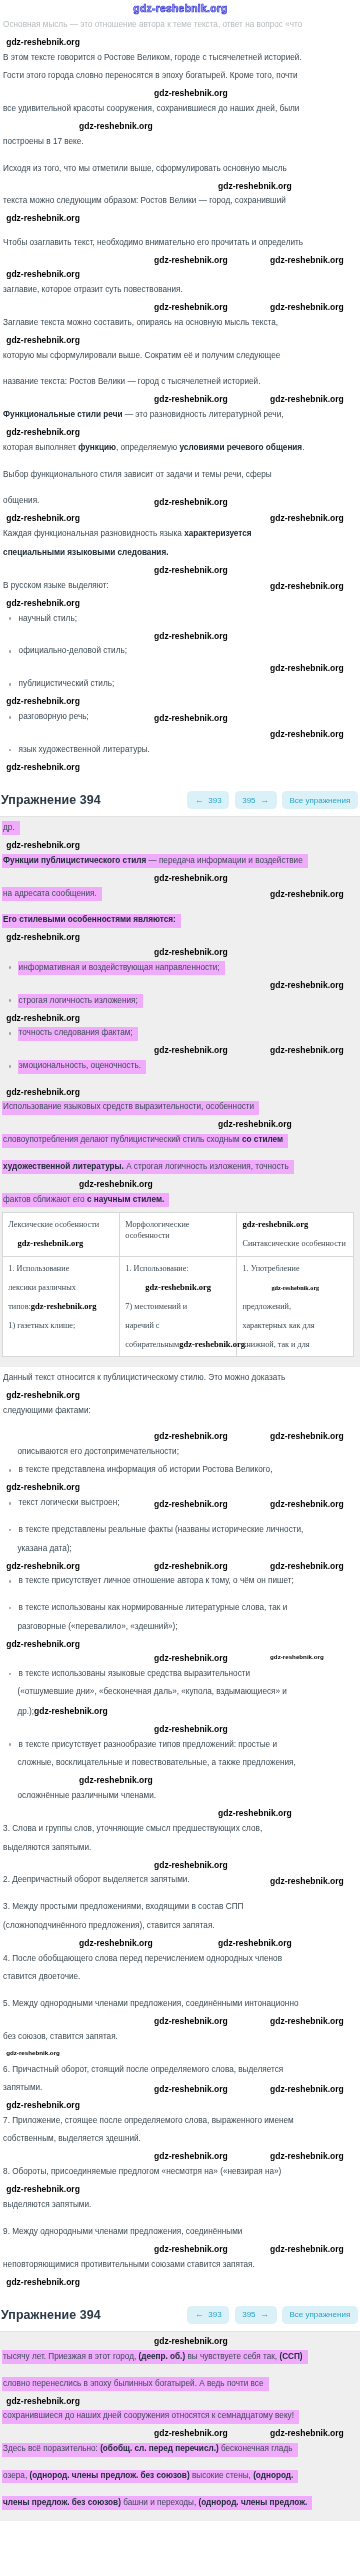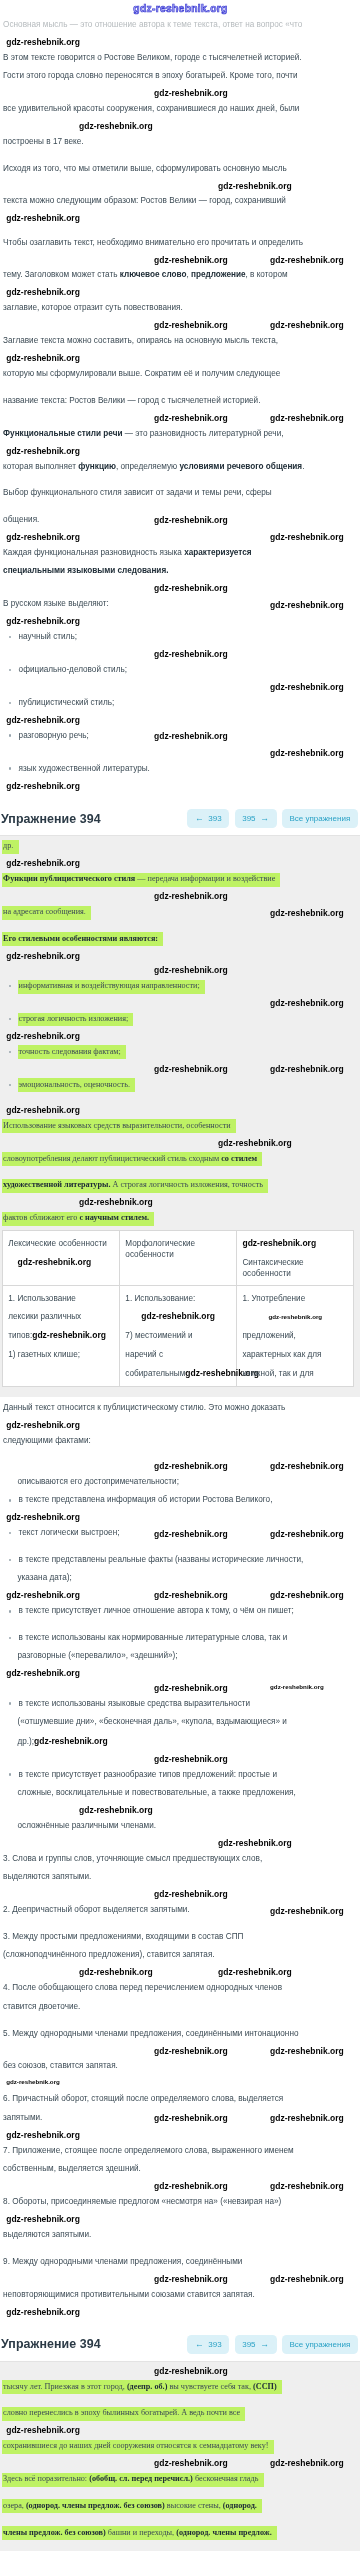--- a/index.html
+++ b/index.html
@@ -4,42 +4,42 @@
 <style>
   html,body{margin:0;padding:0;}
   body{width:361px;background:#fff;font-family:"Liberation Sans",sans-serif;color:#3c4b55;}
   #page{width:361px;overflow:hidden;}
   .masthead{padding:3.1px 0 0;text-align:center;}
   .blue-wm{display:inline-block;font-size:10.3px;font-weight:700;color:#b0b0f8;-webkit-text-stroke:0.7px #3b3bd2;letter-spacing:0.3px;}
   .sec{padding:4.1px 3.1px 6.2px 2.1px;}
   .sec-grey{background:#efefef;}
   .row{position:relative;margin:0 0 4.6px;line-height:12.4px;font-size:8.2px;}
   .strip{display:inline-block;padding:0.5px 5.2px 1px 1px;}
-  .sec-grey .strip{background:#bef264;font-family:Liberation Serif, serif;}
+  .sec-grey .strip{background:#f0abfc;}
   .faded{color:#b6bbbe;}
   b{color:#202e38;}
   .bullet{padding-left:15.5px;}
   .dot{position:absolute;left:6.7px;top:5.2px;width:2.6px;height:2.6px;border-radius:50%;background:#97a4ad;}
   .cont{padding-left:14.4px;}
   .spacer{height:8.2px;}
   .wm{font-weight:700;color:#060606;font-size:8.5px;white-space:nowrap;}
   .wm.small{font-size:6.2px;}
   .wm.abs{position:absolute;top:0;}
   .row .wm.abs{top:1px;}
   .wmrow{position:relative;height:10.8px;margin:0 0 3.6px;}
   .hdrwrap{background:#fff;}
   .hdr{display:flex;align-items:center;justify-content:space-between;padding:8.2px 3.1px 7.2px 1px;}
   .hdr-title{font-size:12.4px;font-weight:700;color:#2b3a46;letter-spacing:0.1px;}
   .hdr-nav{display:flex;gap:5.2px;}
   .nav-btn{display:flex;align-items:center;gap:4.6px;background:#dbf1f8;color:#2aa2c6;border:none;border-radius:4.6px;padding:4.6px 7.7px;font-size:8px;font-family:inherit;cursor:pointer;}
   .nav-btn .arrow{font-size:8.8px;line-height:1;}
   .divider{height:1px;background:#e3e3e3;box-shadow:0 0.5px 0.5px rgba(0,0,0,.08);}
   .tbl{width:99%;border-collapse:collapse;background:#fff;margin:2.1px 0 4.1px;table-layout:fixed;}
   .tbl th,.tbl td{border:0.5px solid #d8d8d8;padding:6.2px 5.2px;vertical-align:top;text-align:left;font-weight:400;font-size:8.2px;line-height:11.3px;color:#3c4b55;}
-  .tl{margin:0 0 7.7px;}
+  .tl{margin:0 0 7.7px;font-family:Liberation Serif, serif;}
   .tl:last-child{margin-bottom:0;}
 </style>
 </head>
 <body>
 
 <div class="masthead">
   <span class="blue-wm">gdz-reshebnik.org</span>
 </div>
 
 <main id="page">
@@ -66,21 +66,20 @@
       <div class="row"><span class="strip">текста можно следующим образом: Ростов Велики — город, сохранивший</span></div>
       <div class="wmrow">
         <span class="wm abs" style="left: 4.1px;">gdz-reshebnik.org</span>
       </div>
       <div class="spacer"></div>
       <div class="row"><span class="strip">Чтобы озаглавить текст, необходимо внимательно его прочитать и определить</span></div>
       <div class="wmrow">
         <span class="wm abs" style="left: 152px;">gdz-reshebnik.org</span>
         <span class="wm abs" style="left: 268px;">gdz-reshebnik.org</span>
       </div>
-      <div class="row"><span class="strip">тему. Заголовком может стать <b>ключевое слово</b>, <b>предложение</b>, в котором</span></div>
       <div class="wmrow">
         <span class="wm abs" style="left: 4.1px;">gdz-reshebnik.org</span>
       </div>
       <div class="row"><span class="strip">заглавие, которое отразит суть повествования.</span></div>
       <div class="wmrow">
         <span class="wm abs" style="left: 152px;">gdz-reshebnik.org</span>
         <span class="wm abs" style="left: 268px;">gdz-reshebnik.org</span>
       </div>
       <div class="row"><span class="strip">Заглавие текста можно составить, опираясь на основную мысль текста,</span></div>
       <div class="wmrow">

